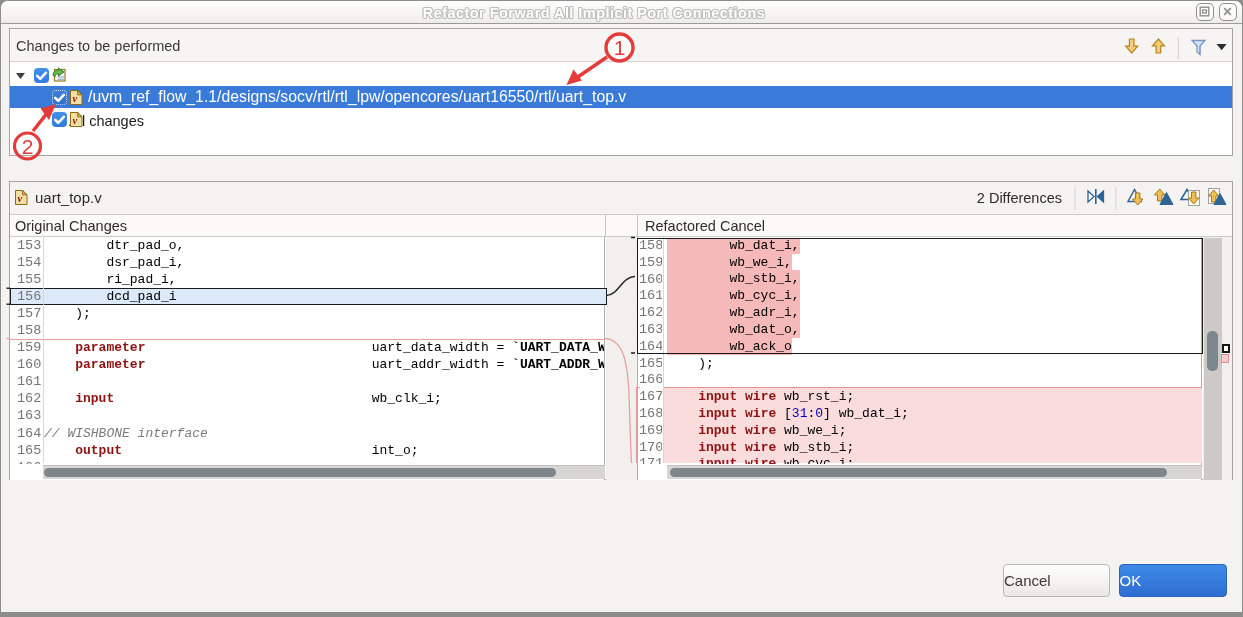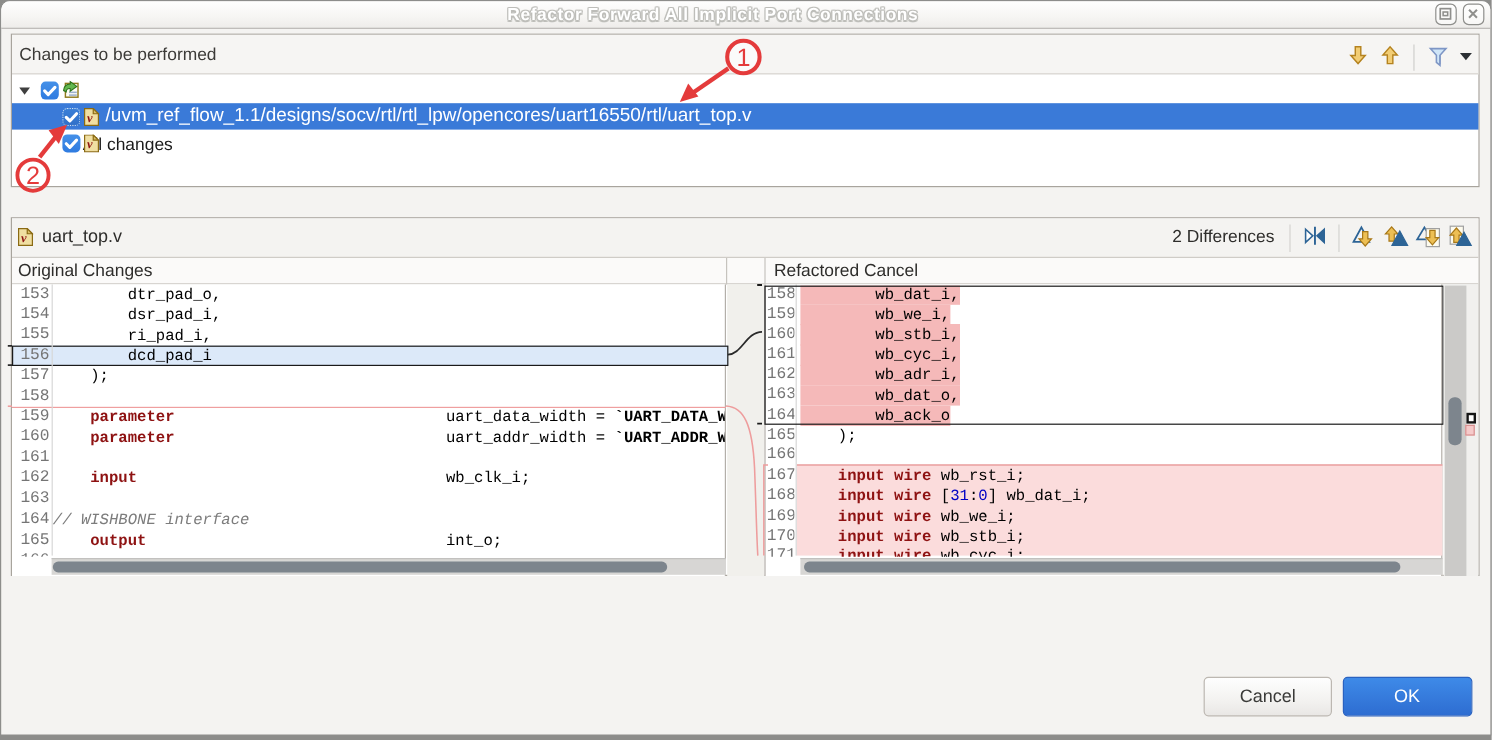--- a/index.html
+++ b/index.html
@@ -28,21 +28,21 @@
 .cb svg { position:absolute; left:0; top:0; }
 .hdrbar { position:absolute; font-size:14.5px; color:#2e2d2b; }
 .mono { font-family:"Liberation Mono", monospace; font-size:13px; line-height:16.6px; white-space:pre; }
 .nums { color:#757575; text-align:right; font-size:13.5px; }
 .kw { font-weight:bold; color:#8e1212; }
 .mac { font-weight:bold; color:#000; }
 .cm { color:#7c7c7c; font-style:italic; }
 .nm { color:#0000c4; }
 .pk { background:#f5b9b9; padding:1.2px 0 1.2px 2px; margin-left:-2px; }
 .btn { position:absolute; top:564px; height:33px; border-radius:4px; font-size:15px;
-  text-align:center; line-height:31px; }
+  line-height:31px; }
 </style>
 </head>
 <body>
 <div class="win"></div>
 
 <div class="titlebar">
   <div class="title">Refactor Forward All Implicit Port Connections</div>
   <div class="winbtn" style="left:1195px;">
     <svg width="15" height="15" style="position:absolute;left:0;top:0;">
       <rect x="3.2" y="3.2" width="8.6" height="8.6" fill="none" stroke="#8f8f8c" stroke-width="1.4"></rect>

